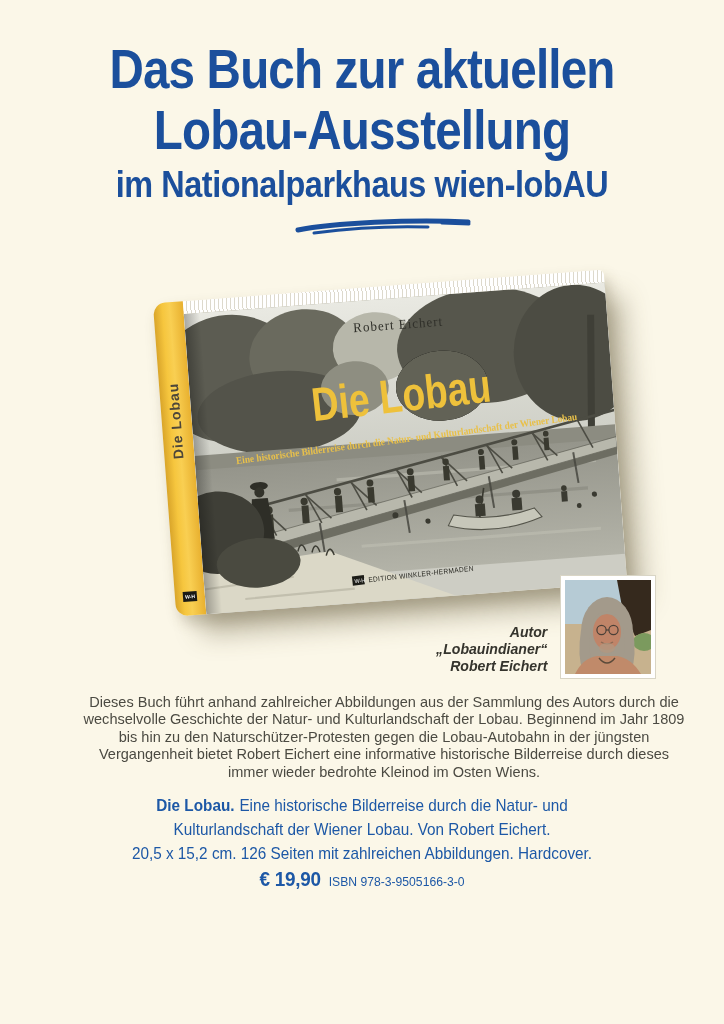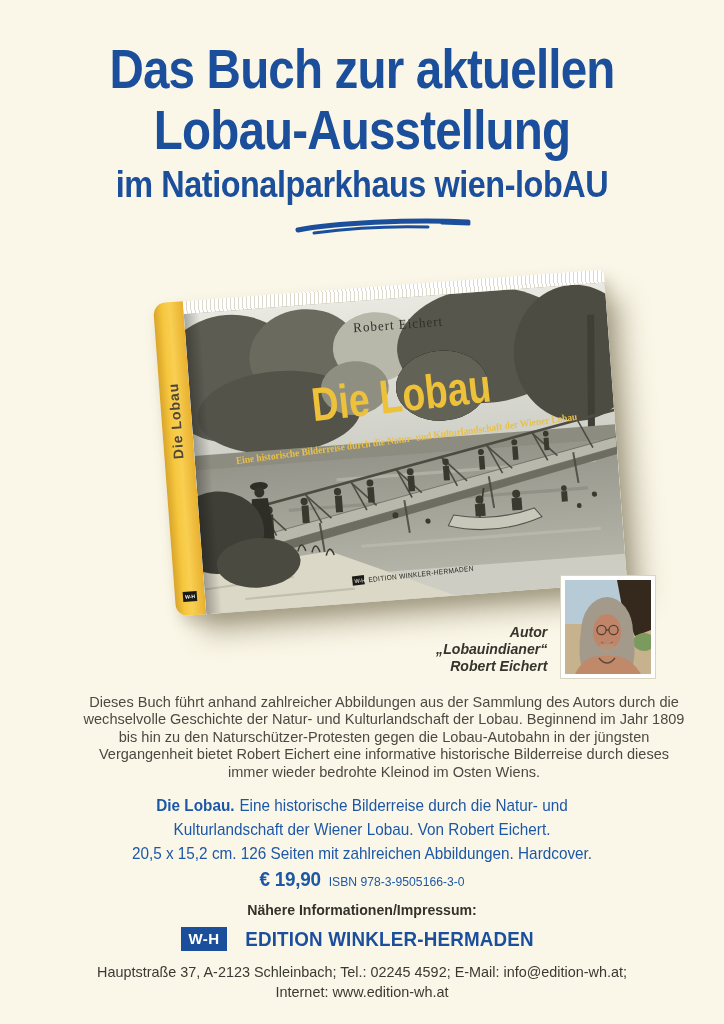--- a/index.html
+++ b/index.html
@@ -246,23 +246,14 @@
     <div>
       <span class="b">Die Lobau.</span><span class="rest">Eine historische Bilderreise durch die Natur- und</span>
     </div>
     <div>Kulturlandschaft der Wiener Lobau. Von Robert Eichert.</div>
     <div>20,5 x 15,2 cm. 126 Seiten mit zahlreichen Abbildungen. Hardcover.</div>
     <div class="price-line">
       <span class="price">€ 19,90</span><span class="isbn">ISBN 978-3-9505166-3-0</span>
     </div>
   </div>
 
-  <div class="footer">
-    <div class="info">Nähere Informationen/Impressum:</div>
-    <div class="pub-row">
-      <span class="wh">W-H</span>
-      <span class="pubname">EDITION WINKLER-HERMADEN</span>
-    </div>
-    <div class="addr">Hauptstraße 37, A-2123 Schleinbach; Tel.: 02245 4592; E-Mail: info@edition-wh.at;</div>
-    <div class="addr">Internet: www.edition-wh.at</div>
-  </div>
 
 </div>
 
 </body></html>

